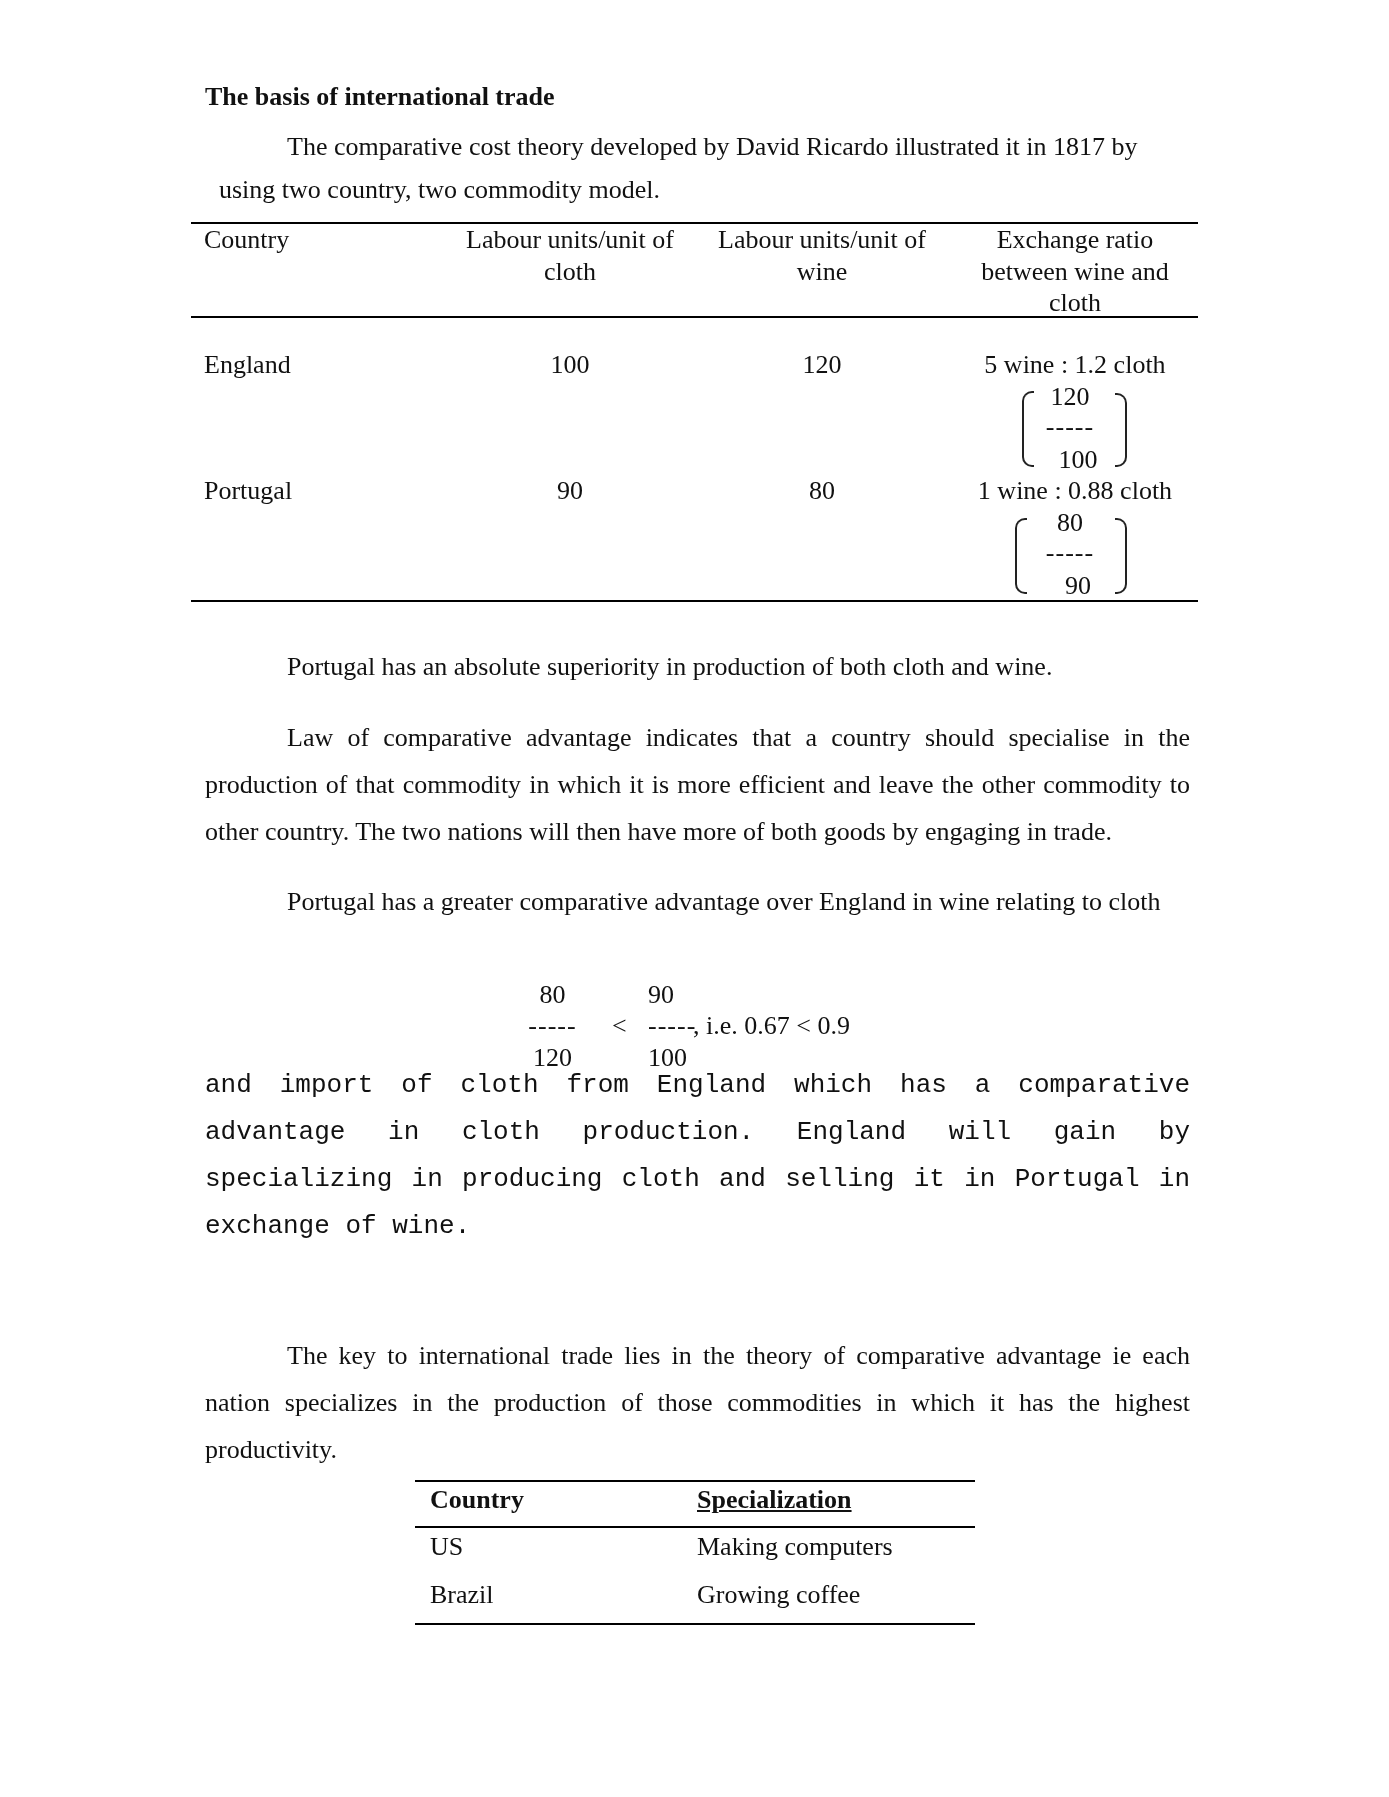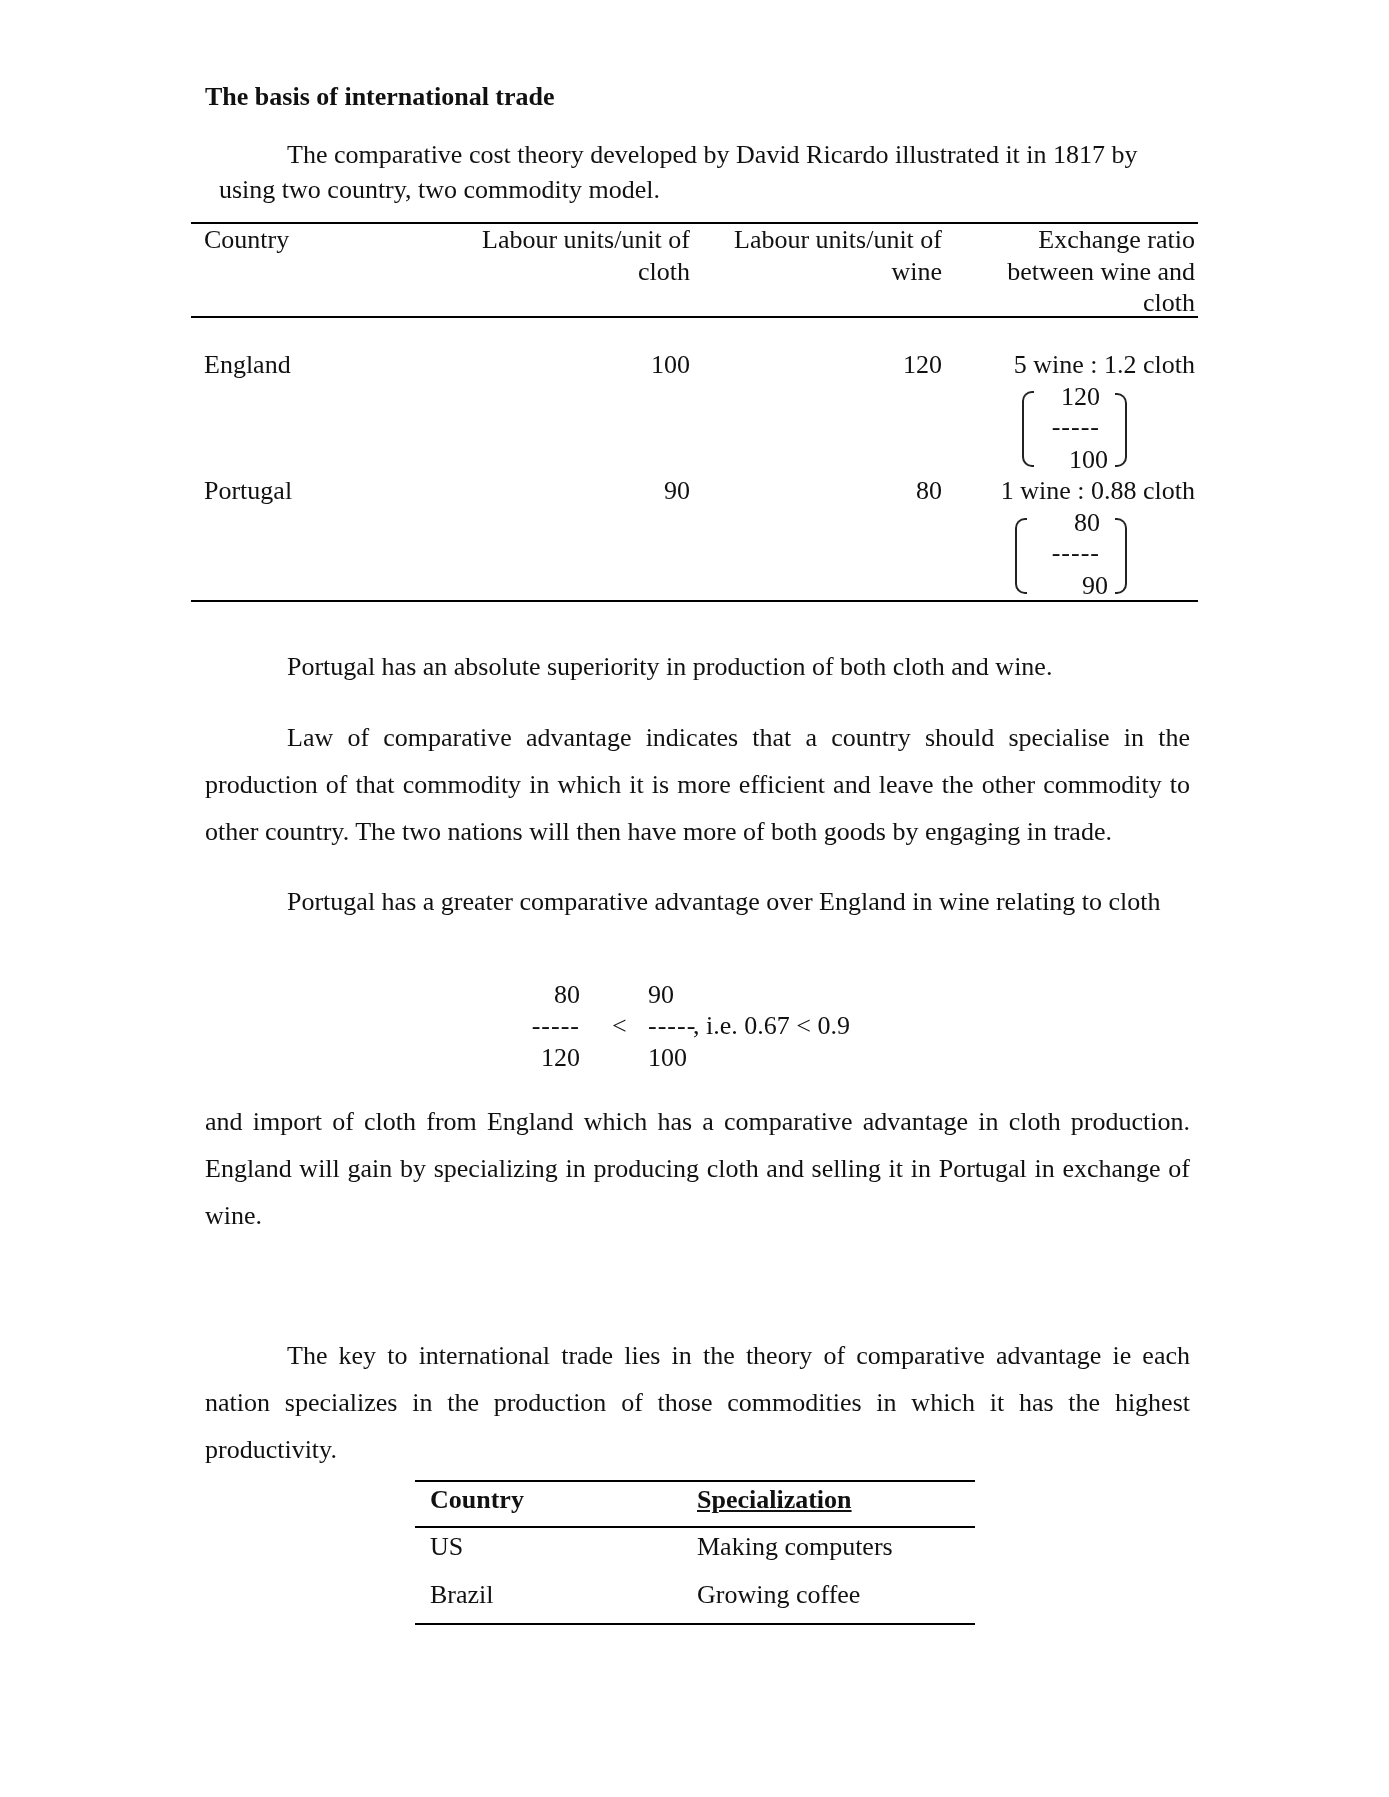--- a/index.html
+++ b/index.html
@@ -5,31 +5,31 @@
   html, body { margin:0; padding:0; background:#ffffff; }
   body { width:1389px; height:1797px; position:relative; overflow:hidden;
          font-family:"Liberation Serif", serif; color:#111; }
   .abs { position:absolute; white-space:nowrap; }
   .t { font-size:26px; line-height:30px; }
   .title { font-size:26px; font-weight:bold; }
   .rule { position:absolute; background:#000; height:2px; }
   .just { position:absolute; left:205px; width:985px; font-size:26px; line-height:47px;
           text-align:justify; text-align-last:left; }
   .just .ind { display:inline-block; width:82px; }
-  .c { text-align:right; }
+  .c { text-align:center; }
   .paren-l, .paren-r { position:absolute; width:10px; border:2px solid #222; }
   .paren-l { border-right:none; border-radius:10px 0 0 10px; }
   .paren-r { border-left:none; border-radius:0 10px 10px 0; }
 </style>
 </head>
 <body>
 
 <div class="abs title" style="left:205px; top:82px;">The basis of international trade</div>
 
-<div class="abs t" style="left:287px; top:140px;">The comparative cost theory developed by David Ricardo illustrated it in 1817 by</div>
+<div class="abs t" style="left:287px; top:132px;">The comparative cost theory developed by David Ricardo illustrated it in 1817 by</div>
 <div class="abs t" style="left:219px; top:175px;">using two country, two commodity model.</div>
 
 <div>
   <div class="rule" style="left:191px; top:222px; width:1007px;"></div>
   <div class="abs t" style="left:204px; top:225px;">Country</div>
 
   <div class="abs t c" style="left:450px; width:240px; top:225px;">Labour units/unit of</div>
   <div class="abs t c" style="left:450px; width:240px; top:257px;">cloth</div>
 
   <div class="abs t c" style="left:702px; width:240px; top:225px;">Labour units/unit of</div>
@@ -82,21 +82,21 @@
   <div class="abs t c" style="left:525px; width:55px; top:980px;">80</div>
   <div class="abs t c" style="left:525px; width:55px; top:1011px; letter-spacing:1px;">-----</div>
   <div class="abs t c" style="left:525px; width:55px; top:1043px;">120</div>
   <div class="abs t" style="left:612px; top:1011px;">&lt;</div>
   <div class="abs t" style="left:648px; top:980px;">90</div>
   <div class="abs t" style="left:648px; top:1011px; letter-spacing:1px;">-----</div>
   <div class="abs t" style="left:648px; top:1043px;">100</div>
   <div class="abs t" style="left:693px; top:1011px;">, i.e. 0.67 &lt; 0.9</div>
 </div>
 
-<div class="just" style="top:1098px;"><span>and import of cloth from England which has a comparative advantage in cloth production. England will gain by specializing in producing cloth and selling it in Portugal in exchange of wine.</span></div>
+<div class="just" style="top:1062px;font-family:Liberation Mono, monospace;"><span>and import of cloth from England which has a comparative advantage in cloth production. England will gain by specializing in producing cloth and selling it in Portugal in exchange of wine.</span></div>
 
 <div class="just" style="top:1332px;"><span class="ind"></span><span>The key to international trade lies in the theory of comparative advantage ie each nation specializes in the production of those commodities in which it has the highest productivity.</span></div>
 
 <div>
   <div class="rule" style="left:415px; top:1480px; width:560px;"></div>
   <div class="abs t" style="left:430px; top:1485px; font-weight:bold;">Country</div>
   <div class="abs t" style="left:697px; top:1485px; font-weight:bold;text-decoration:underline;">Specialization</div>
   <div class="rule" style="left:415px; top:1526px; width:560px;"></div>
 
   <div>

